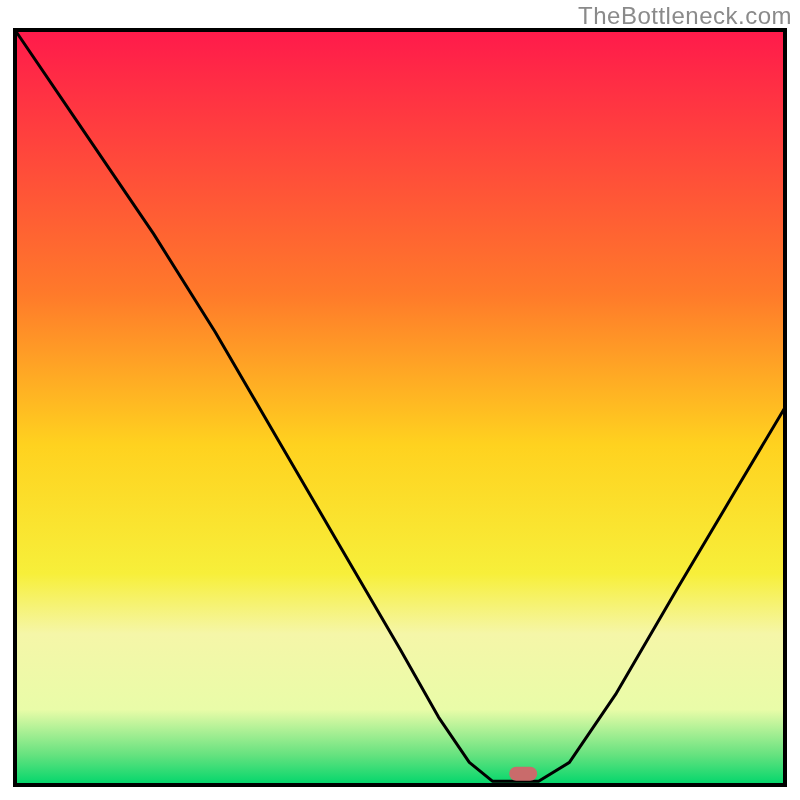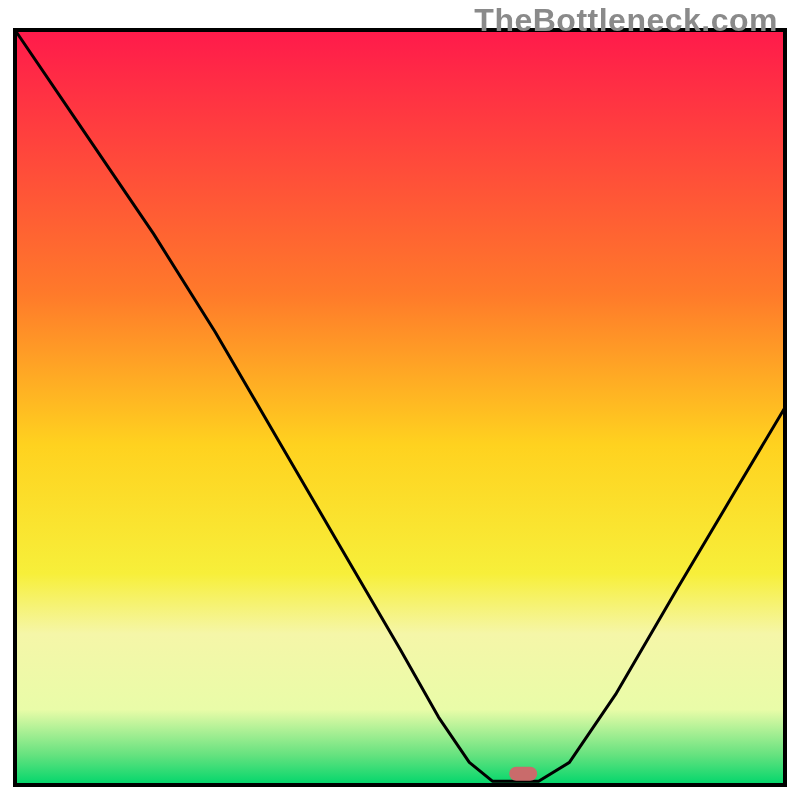--- a/index.html
+++ b/index.html
@@ -11,23 +11,23 @@
     font-family: Arial, Helvetica, sans-serif;
   }
   .container {
     position: relative;
     width: 800px;
     height: 800px;
   }
   .watermark {
     position: absolute;
     top: 2px;
-    right: 22px;
-    font-size: 32px;
-    font-weight: bold;
+    right: 8px;
+    font-size: 24px;
+    font-weight: normal;
     color: #8a8a8a;
     letter-spacing: 0.5px;
   }
   svg {
     display: block;
   }
 </style>
 </head>
 <body>
 

